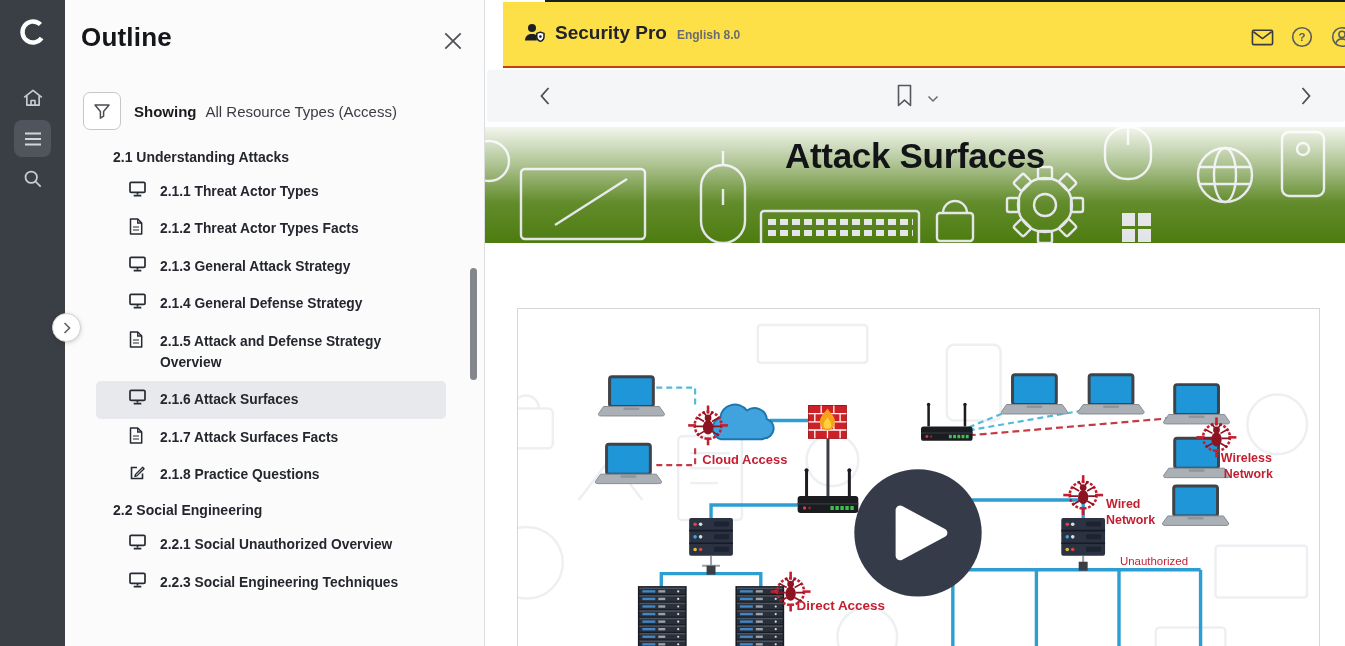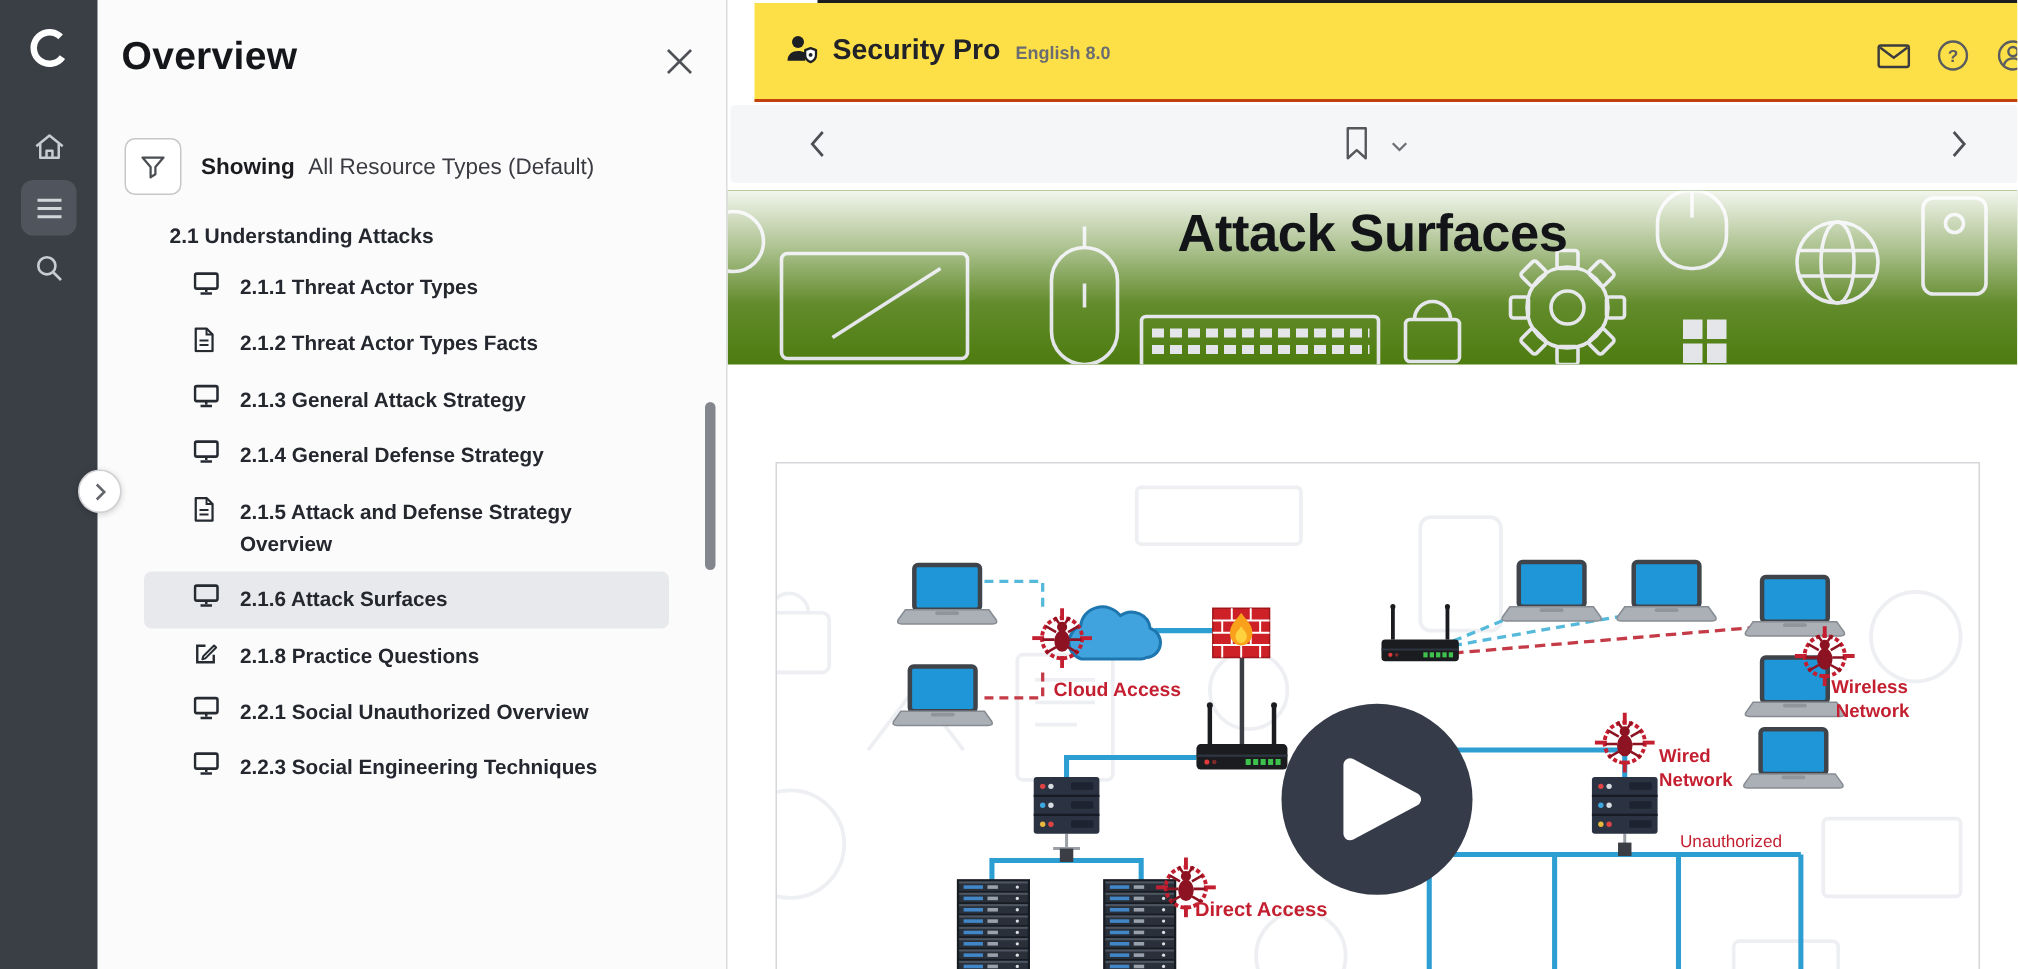--- a/index.html
+++ b/index.html
@@ -75,34 +75,34 @@
     </div>
   </div>
 
   <div id="expand-btn">
     <svg width="10" height="14" viewBox="0 0 10 14">
       <path d="M2.5,2 L7.5,7 L2.5,12" fill="none" stroke="#63666b" stroke-width="1.7"></path>
     </svg>
   </div>
 
   <div id="outline">
-    <div class="outline-title">Overview</div>
+    <div class="outline-title">Outline</div>
     <div class="outline-close">
       <svg width="22" height="22" viewBox="0 0 20 20">
         <path d="M3,3 L17,17 M17,3 L3,17" stroke="#4e5156" stroke-width="1.6"></path>
       </svg>
     </div>
     <div class="filter-row">
       <div class="filter-btn">
         <svg width="18" height="17" viewBox="0 0 18 17">
           <path d="M2,2 h14 l-5.4,6.4 v4.8 l-3.2,2 v-6.8 z" fill="none" stroke="#4a4d52" stroke-width="1.5" stroke-linejoin="round"></path>
         </svg>
       </div>
       <span class="showing-label">Showing</span>
-      <span class="showing-value">All Resource Types (Default)</span>
+      <span class="showing-value">All Resource Types (Access)</span>
     </div>
     <div id="outline-list">
         <div class="o-section">2.1 Understanding Attacks</div>
         <div class="o-row">
           <span class="o-ic">
             <svg width="17" height="16" viewBox="0 0 17 16">
               <rect x="1" y="1.4" width="15" height="10" rx="1.2" fill="none" stroke="#262a31" stroke-width="1.7"></rect>
               <path d="M8.5,11.4 v2.2 M4.7,14.6 h7.6" stroke="#262a31" stroke-width="1.7" fill="none"></path>
             </svg>
           </span>
@@ -150,27 +150,38 @@
           <span class="o-ic">
             <svg width="17" height="16" viewBox="0 0 17 16">
               <rect x="1" y="1.4" width="15" height="10" rx="1.2" fill="none" stroke="#262a31" stroke-width="1.7"></rect>
               <path d="M8.5,11.4 v2.2 M4.7,14.6 h7.6" stroke="#262a31" stroke-width="1.7" fill="none"></path>
             </svg>
           </span>
           <span class="o-label">2.1.6 Attack Surfaces</span>
         </div>
         <div class="o-row">
           <span class="o-ic">
+            <svg width="14" height="17" viewBox="0 0 14 17">
+              <path d="M1.5,1 h7.2 l4,4 v11 h-11.2 z" fill="none" stroke="#262a31" stroke-width="1.5" stroke-linejoin="round"></path>
+              <path d="M8.7,1 v4 h4" fill="none" stroke="#262a31" stroke-width="1.3"></path>
+              <path d="M4,9 h6 M4,12 h6" stroke="#262a31" stroke-width="1.2"></path>
+            </svg>
+          </span>
+          <span class="o-label">2.1.7 Attack Surfaces Facts</span>
+        </div>
+        <div class="o-row">
+          <span class="o-ic">
             <svg width="17" height="17" viewBox="0 0 17 17">
               <path d="M13.5,9.5 v5 h-11 v-11 h5.5" fill="none" stroke="#262a31" stroke-width="1.6"></path>
               <path d="M6.5,10.5 l7.2,-7.2 l1.4,1.4 l-7.2,7.2 l-2,0.6 z" fill="none" stroke="#262a31" stroke-width="1.3" stroke-linejoin="round"></path>
             </svg>
           </span>
           <span class="o-label">2.1.8 Practice Questions</span>
         </div>
+        <div class="o-section">2.2 Social Engineering</div>
         <div class="o-row">
           <span class="o-ic">
             <svg width="17" height="16" viewBox="0 0 17 16">
               <rect x="1" y="1.4" width="15" height="10" rx="1.2" fill="none" stroke="#262a31" stroke-width="1.7"></rect>
               <path d="M8.5,11.4 v2.2 M4.7,14.6 h7.6" stroke="#262a31" stroke-width="1.7" fill="none"></path>
             </svg>
           </span>
           <span class="o-label">2.2.1 Social Unauthorized Overview</span>
         </div>
         <div class="o-row">

